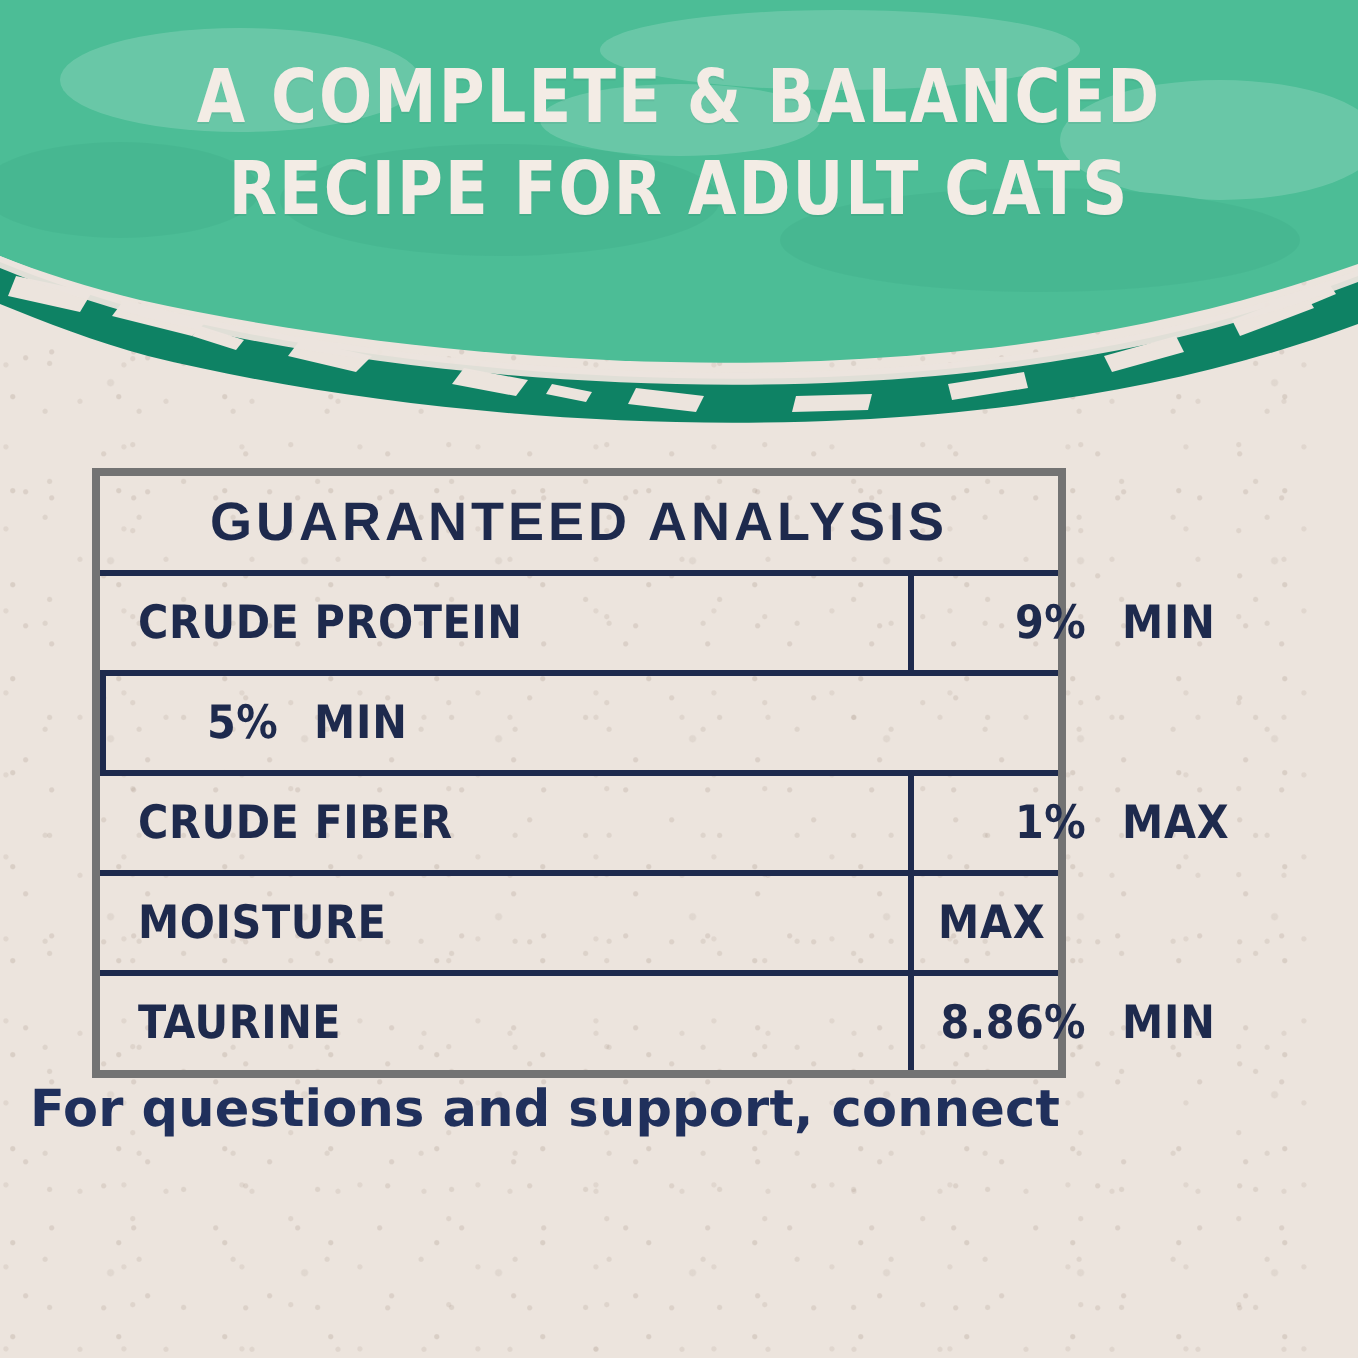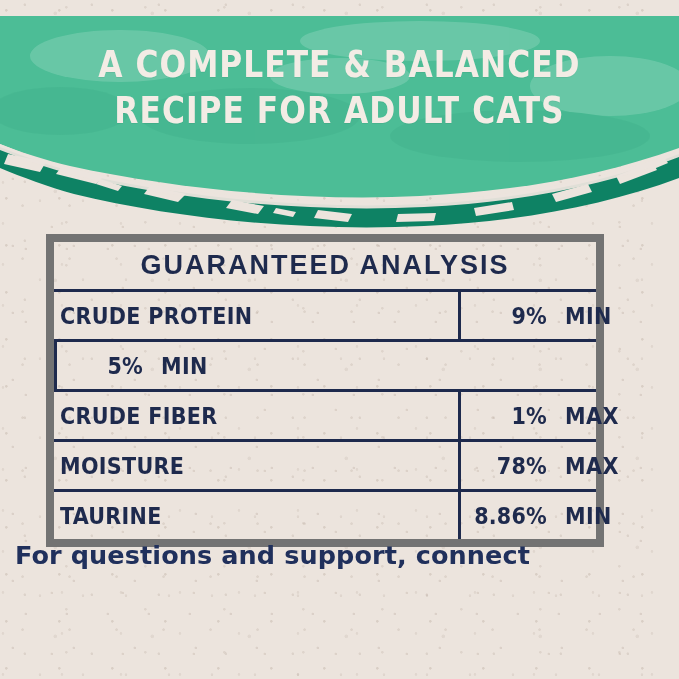--- a/index.html
+++ b/index.html
@@ -42,21 +42,21 @@
       53px 47px, 67px 59px, 41px 73px, 79px 43px,
       61px 67px, 47px 53px, 71px 61px, 43px 79px,
       59px 41px, 97px 89px;
     opacity: 1;
   }
 
   
   #header-banner {
     position: absolute;
     left: 0;
-    top: 16px;
+    top: 0;
     width: 679px;
     height: 215px;
   }
   #header-banner svg {
     display: block;
     width: 679px;
     height: 215px;
   }
   #banner-title {
     position: absolute;
@@ -74,22 +74,22 @@
     transform-origin: 50% 0;
     text-shadow: 0 1px 0 rgba(0,0,0,0.05);
   }
   #banner-title .line { display: block; white-space: nowrap; }
 
   
   #analysis-table {
     position: absolute;
     left: 46px;
     top: 234px;
-    width: 558px;
-    border: 8px solid #737373;
+    width: 487px;
+    border: 4px solid #737373;
     box-sizing: border-box;
   }
   #analysis-table-title {
     height: 47px;
     line-height: 47px;
     text-align: center;
     color: #1e2a4d;
     font-family: "Liberation Sans", sans-serif;
     font-weight: 700;
     font-size: 27px;
@@ -100,21 +100,21 @@
     display: flex;
     height: 47px;
     border-bottom: 3px solid #1e2a4d;
   }
   .analysis-row:last-child { border-bottom: none; }
 
   .row-label {
     flex: 0 0 404px;
     display: flex;
     align-items: center;
-    padding-left: 6px;
+    padding-left: 19px;
     box-sizing: border-box;
     color: #1e2a4d;
     font-family: "Liberation Sans Narrow", "DejaVu Sans Condensed", "Liberation Sans", sans-serif;
     font-weight: 700;
     font-size: 23px;
     letter-spacing: 0.3px;
     transform-origin: left center;
   }
   .row-values {
     flex: 1 1 auto;
@@ -255,21 +255,20 @@
       <div class="row-label">CRUDE FIBER</div>
       <div class="row-values">
         <span class="row-amount">1%</span>
         <span class="row-limit">MAX</span>
       </div>
     </div>
 
     <div class="analysis-row">
       <div class="row-label">MOISTURE</div>
       <div class="row-values">
-        <span class="row-amount">78%</span>
         <span class="row-limit">MAX</span>
       </div>
     </div>
 
     <div class="analysis-row">
       <div class="row-label">TAURINE</div>
       <div class="row-values">
         <span class="row-amount">8.86%</span>
         <span class="row-limit">MIN</span>
       </div>

